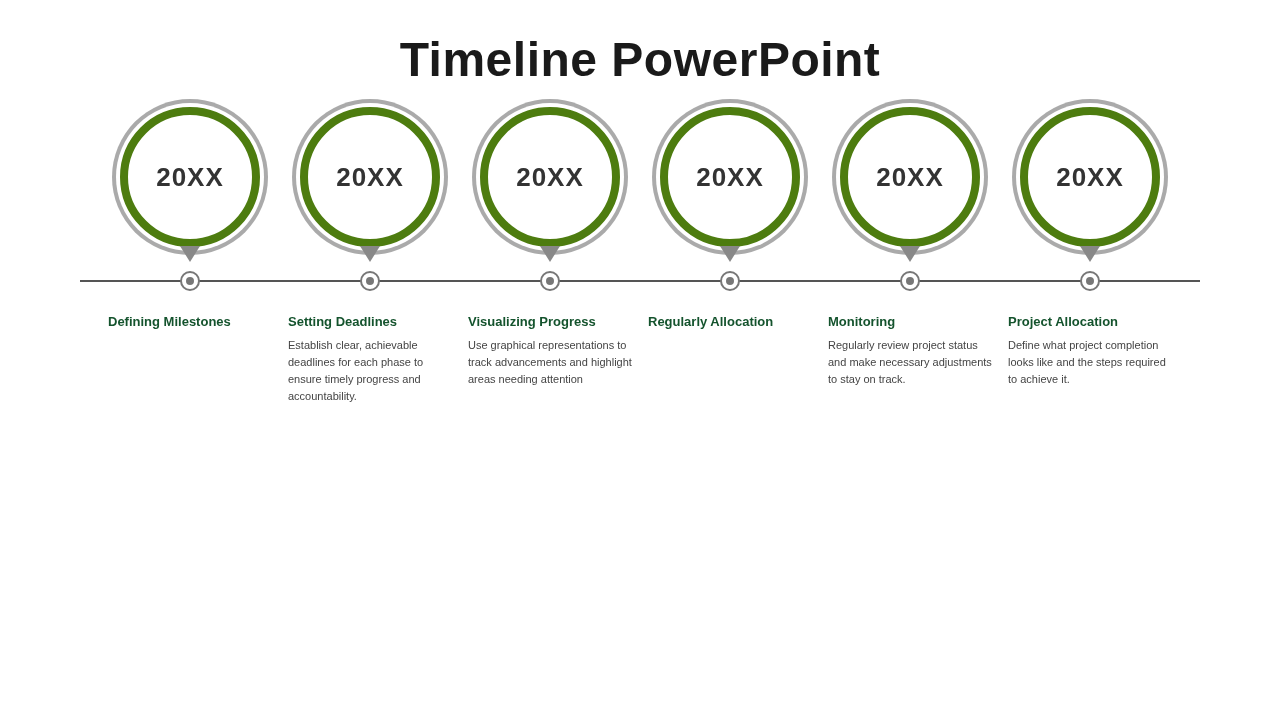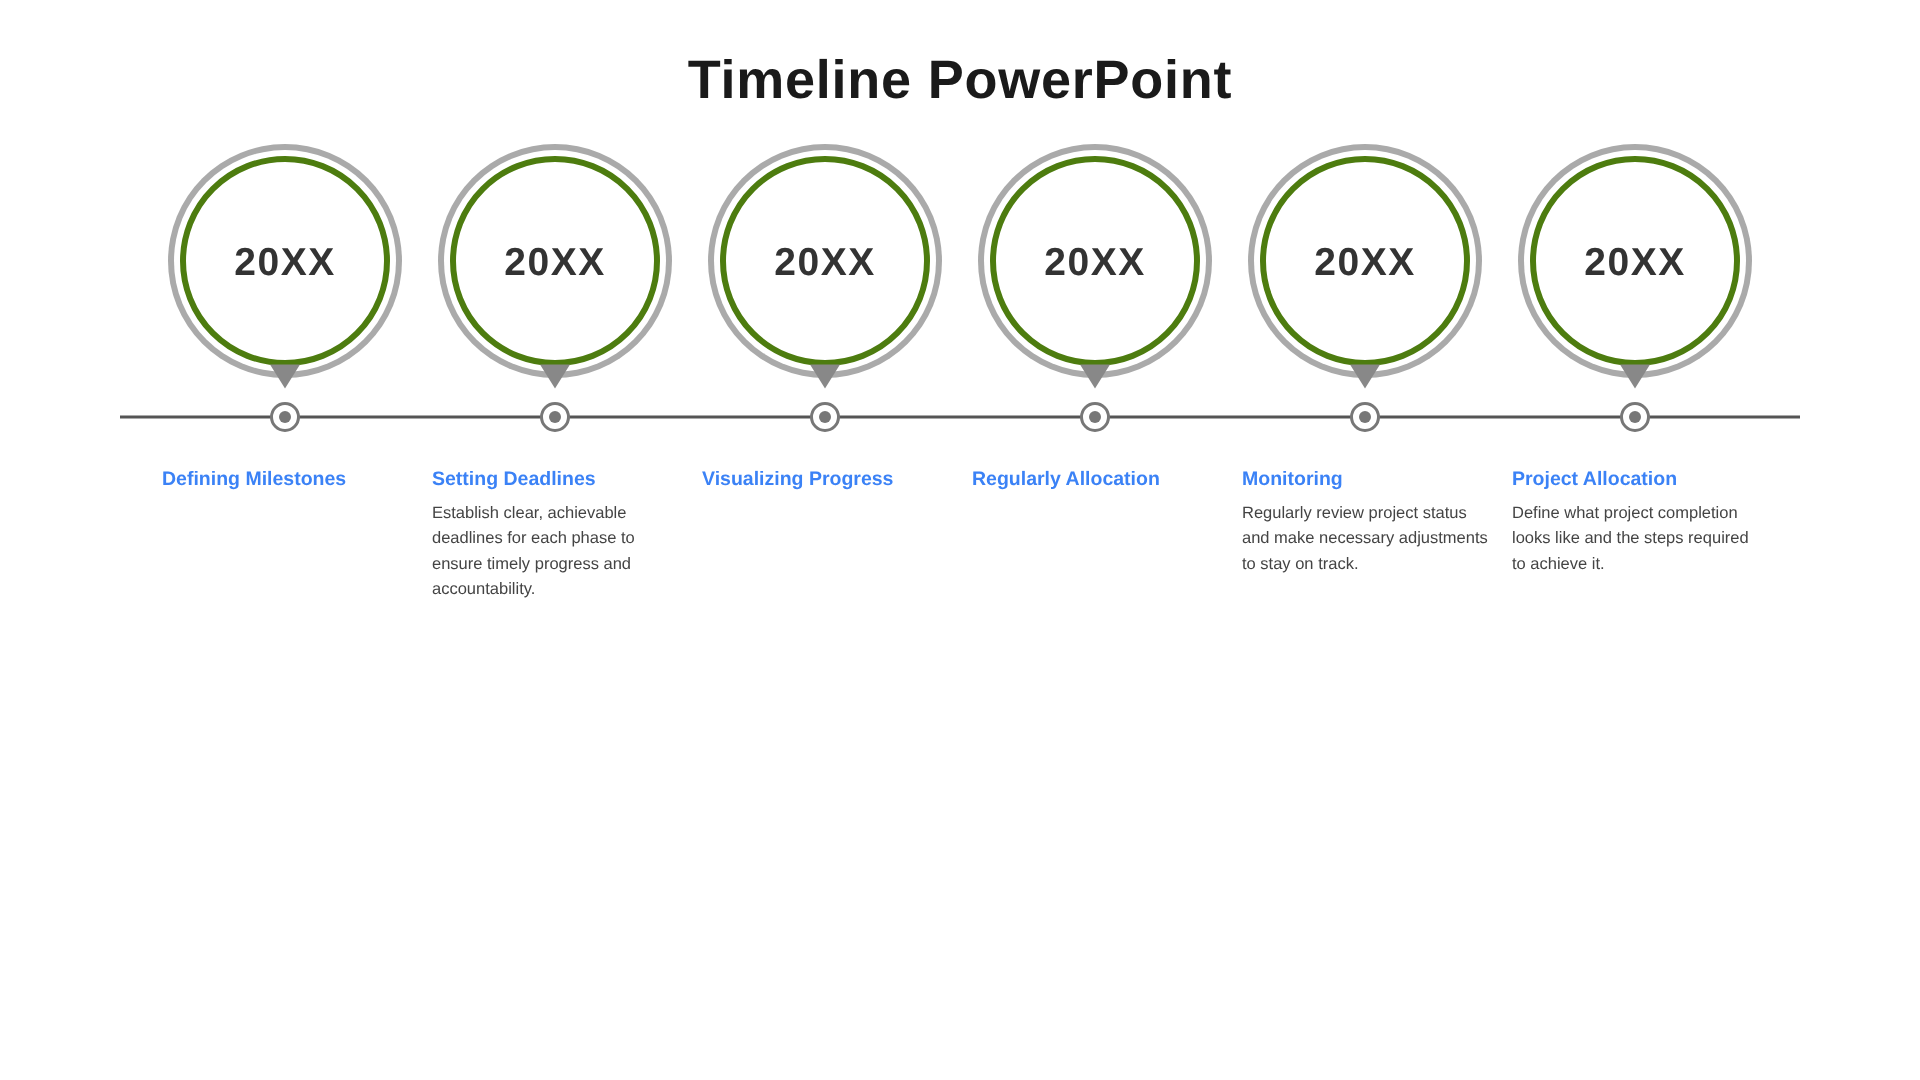--- a/index.html
+++ b/index.html
@@ -10,26 +10,25 @@
       background: #ffffff;
       font-family: 'Arial', sans-serif;
       overflow: hidden;
       display: flex;
       flex-direction: column;
       align-items: center;
       justify-content: flex-start;
     }
 
     .page-title {
-      font-size: 36px;
+      font-size: 48px;
       font-weight: 900;
       color: #1a1a1a;
       text-align: center;
       margin-top: 32px;
-      margin-bottom: 10px;
       letter-spacing: 0.5px;
     }
 
     .timeline-area {
       width: 100%;
       display: flex;
       flex-direction: column;
       align-items: center;
       margin-top: 20px;
     }
@@ -63,21 +62,21 @@
       justify-content: center;
       background: #ffffff;
       position: relative;
     }
 
     
     .circle-bubble {
       box-shadow:
         0 0 0 4px #ffffff,
         0 0 0 8px #aaaaaa;
-      border: 4px solid #4d7c0f;
+      border: 8px solid #4d7c0f;
     }
 
     .circle-year {
       font-size: 26px;
       font-weight: 700;
       color: #333333;
       letter-spacing: 1px;
     }
 
     .pointer-wrap {
@@ -165,21 +164,21 @@
       flex-shrink: 0;
       display: flex;
       flex-direction: column;
       align-items: flex-start;
       padding: 0 8px;
     }
 
     .label-title {
       font-size: 13px;
       font-weight: 800;
-      color: #3b82f6;
+      color: #14532d;
       margin-bottom: 6px;
       line-height: 1.3;
     }
 
     .label-desc {
       font-size: 11px;
       font-weight: 400;
       color: #444444;
       line-height: 1.55;
       text-align: left;
@@ -270,20 +269,21 @@
   <div class="labels-row">
   <div class="label-item">
         <div class="label-title">Defining Milestones</div>
       </div>
       <div class="label-item">
         <div class="label-title">Setting Deadlines</div>
         <div class="label-desc">Establish clear, achievable deadlines for each phase to ensure timely progress and accountability.</div>
       </div>
       <div class="label-item">
         <div class="label-title">Visualizing Progress</div>
+        <div class="label-desc">Use graphical representations to track advancements and highlight areas needing attention</div>
       </div>
       <div class="label-item">
         <div class="label-title">Regularly Allocation</div>
       </div>
       <div class="label-item">
         <div class="label-title">Monitoring</div>
         <div class="label-desc">Regularly review project status and make necessary adjustments to stay on track.</div>
       </div>
       <div class="label-item">
         <div class="label-title">Project Allocation</div>

